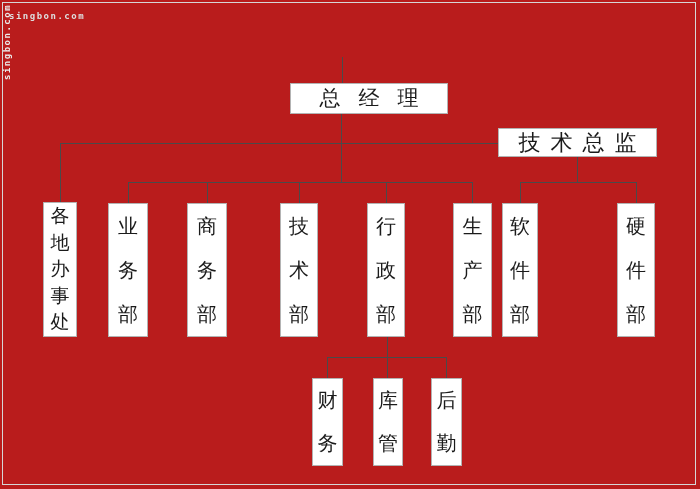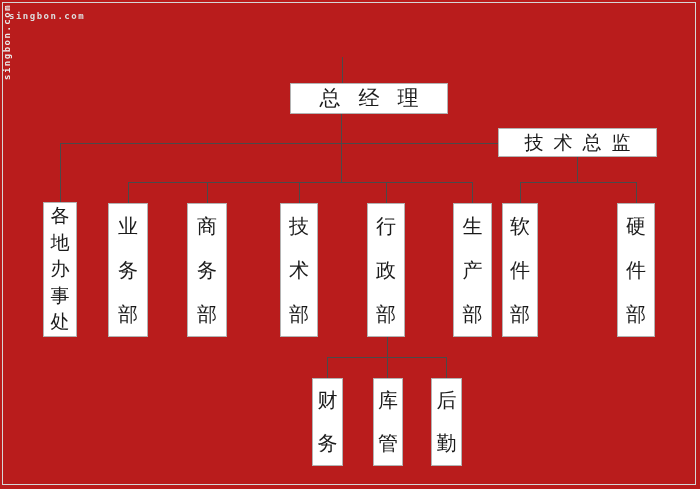--- a/index.html
+++ b/index.html
@@ -46,21 +46,21 @@
   <div class="ln" style="left:577px;top:157px;width:1px;height:25px;"></div>
   <div class="ln" style="left:520px;top:182px;width:117px;height:1px;"></div>
   <div class="ln" style="left:520px;top:182px;width:1px;height:21px;"></div>
   <div class="ln" style="left:636px;top:182px;width:1px;height:21px;"></div>
   <div class="ln" style="left:387px;top:337px;width:1px;height:41px;"></div>
   <div class="ln" style="left:327px;top:357px;width:120px;height:1px;"></div>
   <div class="ln" style="left:327px;top:357px;width:1px;height:21px;"></div>
   <div class="ln" style="left:446px;top:357px;width:1px;height:21px;"></div>
 
   <div class="node" style="left:262px;top:83px;width:158px;height:31px;font-size:21px;line-height:29px;letter-spacing:18px;padding-left:18px;margin-left:28px;">总经理</div>
-  <div class="node" style="left:498px;top:128px;width:159px;height:29px;font-size:19px;line-height:27px;letter-spacing:10px;padding-left:10px;">技术总监</div>
+  <div class="node" style="left:498px;top:128px;width:159px;height:29px;font-size:22px;line-height:27px;letter-spacing:10px;padding-left:10px;">技术总监</div>
 
   <div class="node vtext" style="left:43px;top:202px;width:34px;height:135px;font-size:19px;line-height:26.5px;">各
 地
 办
 事
 处</div>
   <div class="node vtext" style="left:108px;top:203px;width:40px;height:134px;font-size:20px;line-height:44px;">业
 务
 部</div>
   <div class="node vtext" style="left:187px;top:203px;width:40px;height:134px;font-size:20px;line-height:44px;">商

